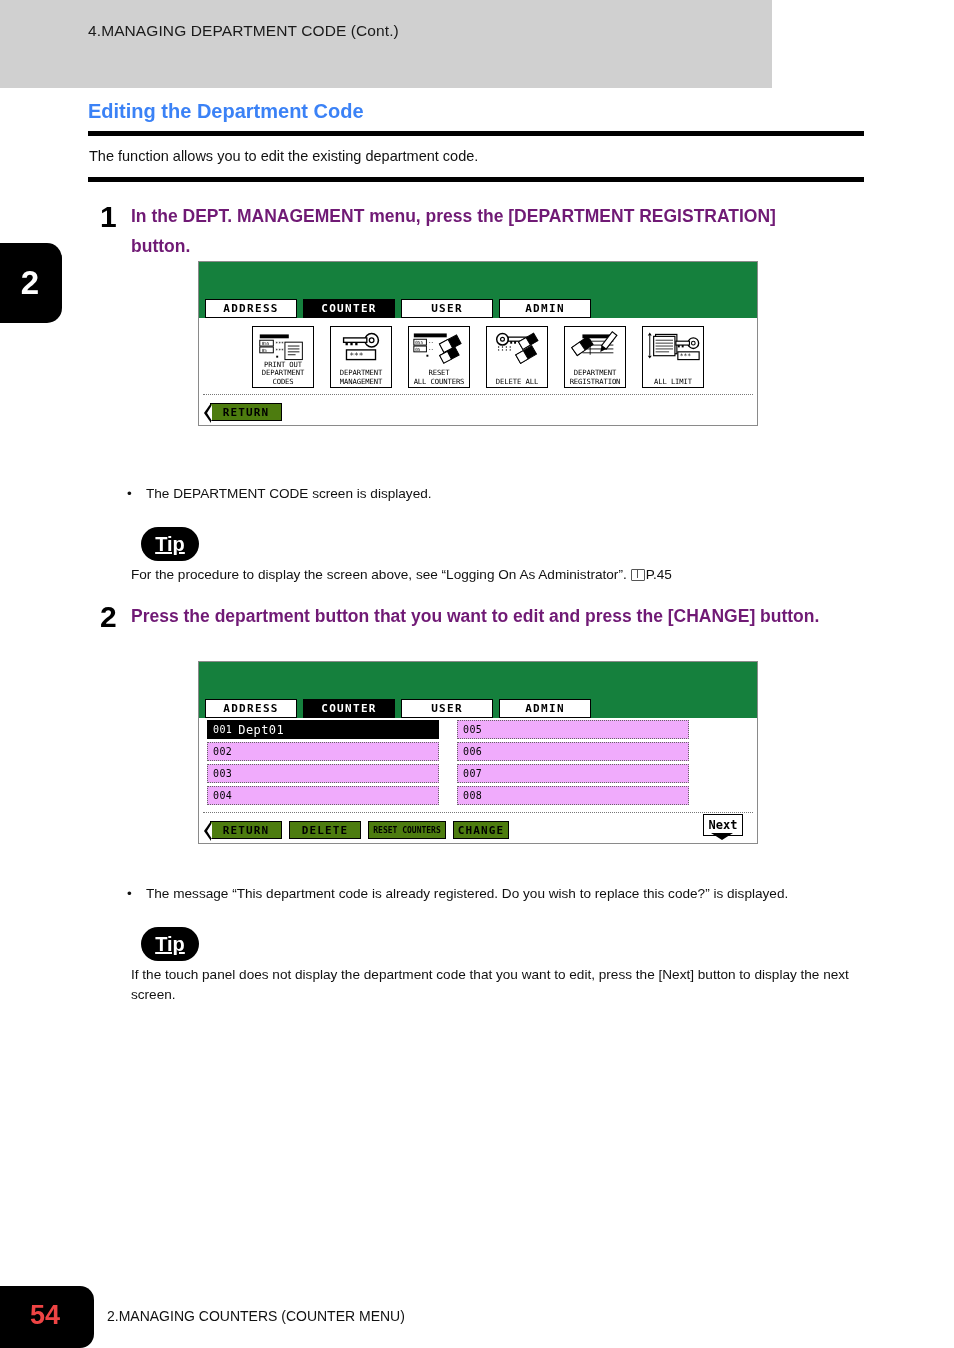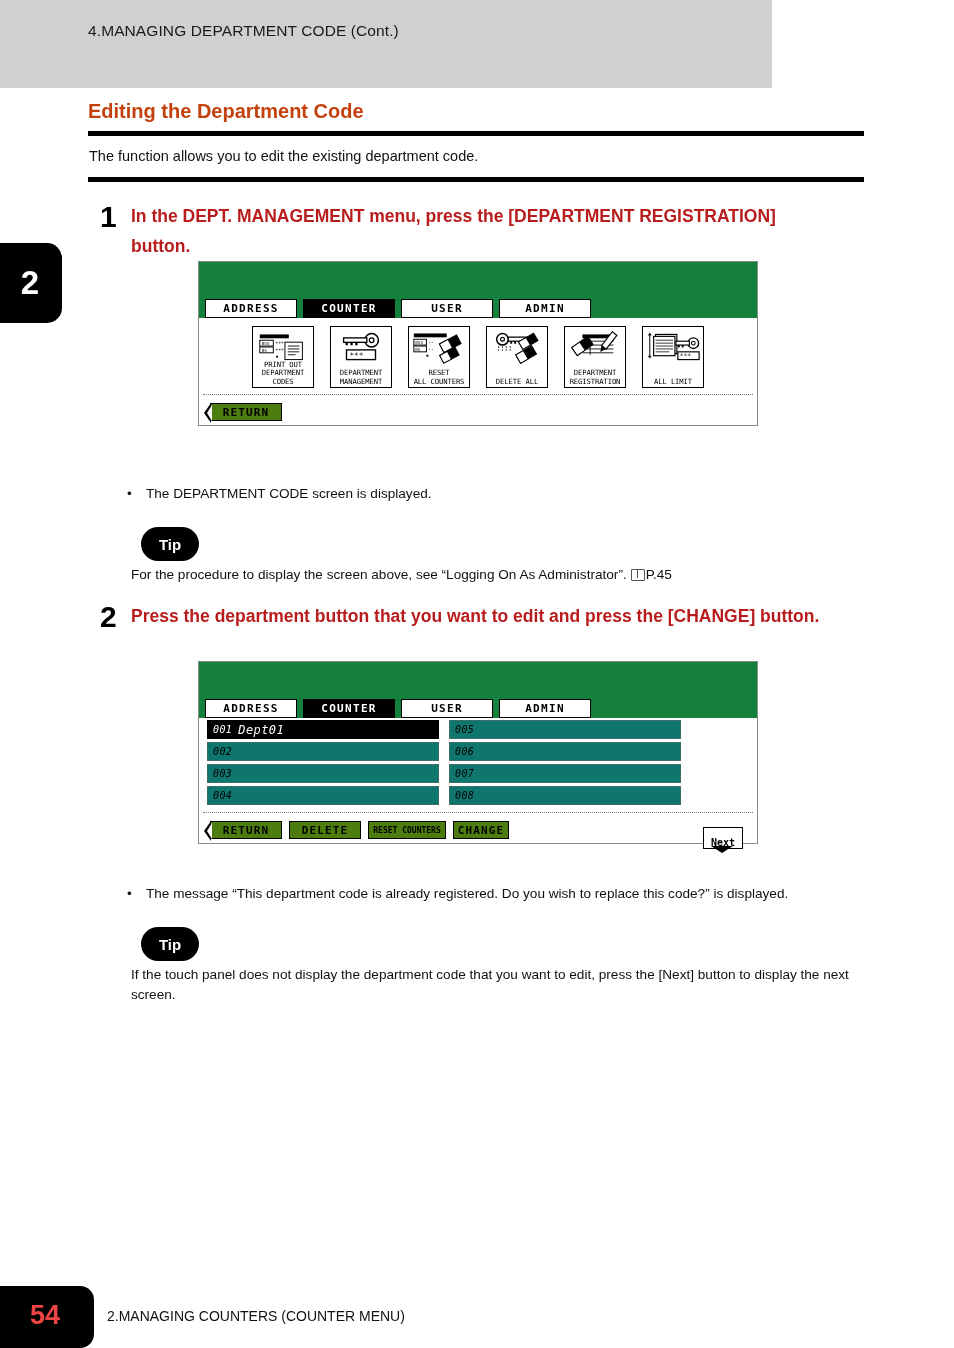--- a/index.html
+++ b/index.html
@@ -26,50 +26,50 @@
   .chapter-tab{
     position:absolute;left:-18px;top:243px;width:80px;height:80px;
     background:#000;border-radius:15px;
     color:#fff;
     display:flex;align-items:center;justify-content:center;
   }
   .chapter-tab span{font-size:33px;font-weight:bold;padding-left:16px;}
 
   .sec-title{
     position:absolute;left:88px;top:100px;
-    font-size:20px;font-weight:bold;color:#c2410c;letter-spacing:0px;text-align:right;
+    font-size:20px;font-weight:bold;color:#3b82f6;letter-spacing:0px;text-align:right;
   }
   .rule-thick{
     position:absolute;left:88px;width:776px;height:5px;background:#000;
   }
   .rule-1{top:131px;}
   .rule-2{top:177px;}
   .lead{
     position:absolute;left:89px;top:148px;
     font-size:14.5px;color:#111;
   }
 
   
   .step-num{
     position:absolute;font-size:30px;font-weight:bold;color:#000;
   }
   .step-text{
-    position:absolute;font-size:17.5px;font-weight:bold;color:#b91c1c;
+    position:absolute;font-size:17.5px;font-weight:bold;color:#701a75;
     line-height:30px;
   }
   .note{
     position:absolute;font-size:13.6px;color:#111;line-height:19px;
   }
   .note .bullet{position:absolute;left:0;top:0;}
   .note .note-body{display:block;padding-left:19px;}
 
   .tip-badge{
     position:absolute;width:58px;height:34px;border-radius:17px;
-    background:#000;color:#fff;font-size:15px;font-weight:bold;
-    display:flex;align-items:center;justify-content:center;
+    background:#000;color:#fff;font-size:20px;font-weight:bold;
+    display:flex;align-items:center;justify-content:center;text-decoration:underline;
   }
   .tip-text{
     position:absolute;font-size:13.6px;color:#111;line-height:19.5px;
   }
   .bookglyph{
     display:inline-block;width:13px;height:11px;position:relative;
     vertical-align:-1px;margin:0 2px 0 4px;
   }
   .bookglyph:before{
     content:"";position:absolute;left:0;top:0;width:12px;height:10px;
@@ -158,41 +158,41 @@
   .btn.arrowleft:after{
     content:"";position:absolute;left:-4px;top:0.5px;
     border-top:8px solid transparent;border-bottom:8px solid transparent;
     border-right:5px solid #fff;
   }
   .btn-return{width:72px;margin-left:5px;}
   .btn-delete{width:72px;}
   .btn-reset{width:78px;font-size:8px;letter-spacing:0px;}
   .btn-change{width:56px;}
   .btn-next{
-    position:absolute;right:14px;top:14px;
+    position:absolute;right:14px;top:1px;
     width:38px;height:20px;border:1.5px solid #000;background:#fff;
-    display:flex;align-items:flex-end;justify-content:center;
-    font-size:10px;font-weight:bold;
+    display:flex;align-items:center;justify-content:center;
+    font-size:12px;font-weight:bold;
   }
   .btn-next:after{
     content:"";position:absolute;left:7px;top:18px;
     border-left:11px solid transparent;border-right:11px solid transparent;
     border-top:7px solid #000;
   }
 
   
   .code-grid{
-    display:flex;gap:10px;padding:2px 6px 4px 8px;font-style:italic;
+    display:flex;gap:18px;padding:2px 6px 4px 8px;
   }
   .code-col{flex:0 0 232px;}
   .code-cell{
     height:19px;border:1px dotted #666;margin-bottom:3px;
     display:flex;align-items:center;padding-left:5px;
     font-size:11px;letter-spacing:.4px;box-sizing:border-box;
-    background:#0f766e;
+    background:#f0abfc;
   }
   .code-cell.sel{background:#000;color:#fff;border:1px solid #000;}
   .code-cell .num{font-size:10px;}
   .code-cell .nm{margin-left:6px;font-size:12px;}
 
   
   .foot-tab{
     position:absolute;left:-18px;top:1286px;width:112px;height:62px;
     background:#000;border-radius:14px;
   }

